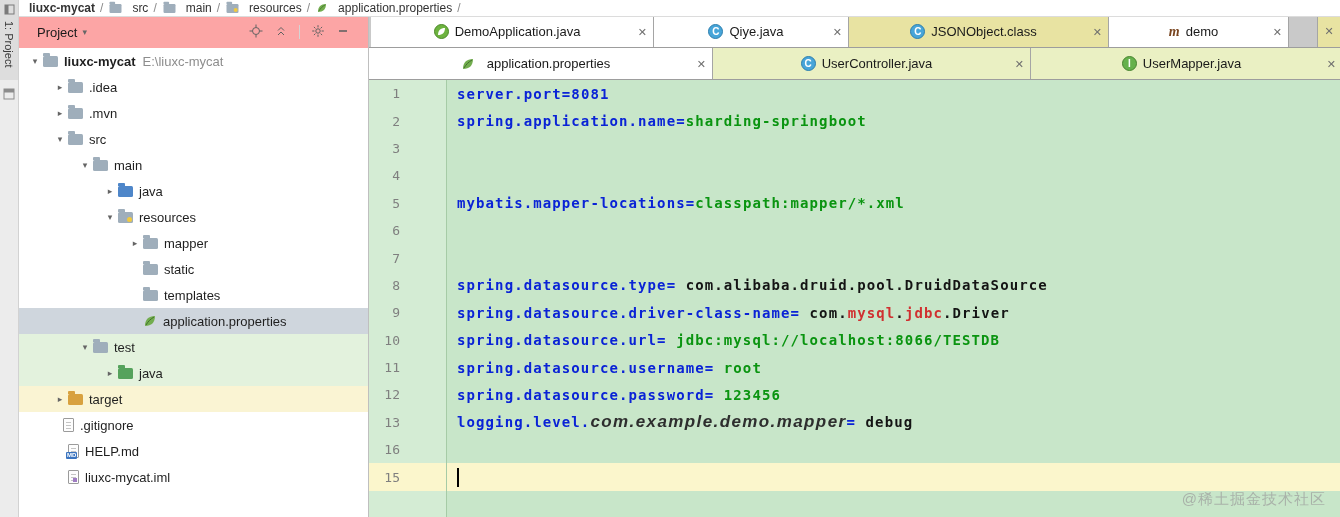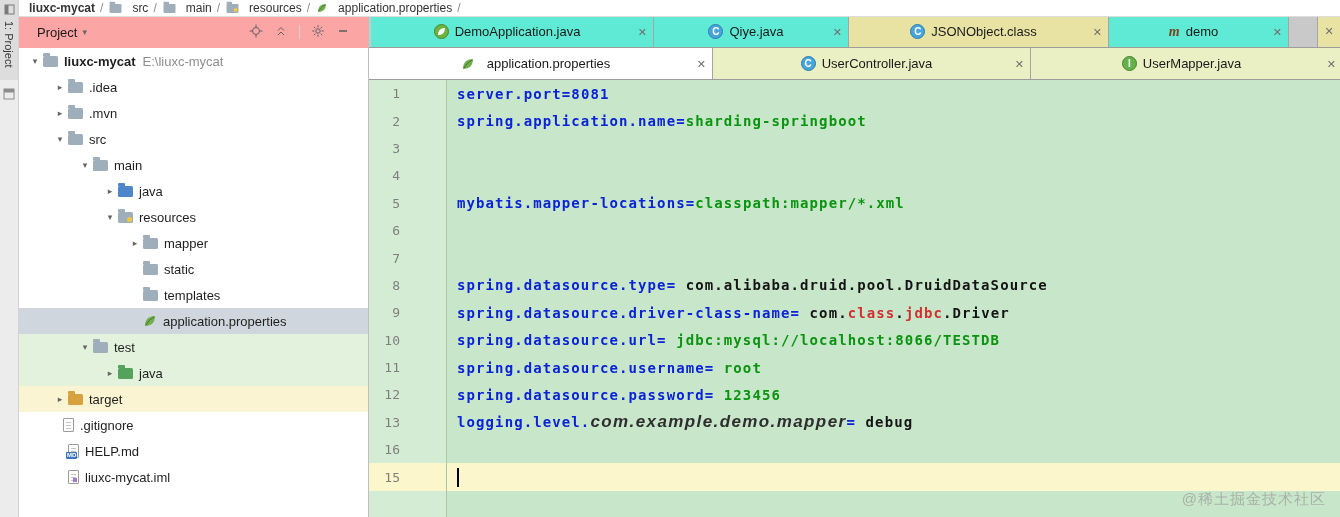--- a/index.html
+++ b/index.html
@@ -62,21 +62,21 @@
   .ci.iface{background:#66b14c;border:1px solid #47842f;}
   .ci.boot{background:#6db33f;border:1px solid #4c8a28;}
   .leafwrap{display:inline-flex;width:14px;height:14px;flex:none;}
   .mvn{font-style:italic;font-weight:bold;font-family:"Liberation Serif",serif;color:#79451f;font-size:14px;line-height:14px;}
 
   
   #editor-area{position:absolute;left:369px;top:16px;right:0;bottom:0;overflow:hidden;}
   .tabrow{height:32px;background:#c9c9c9;border-bottom:1px solid #9d9d9d;display:flex;align-items:stretch;box-sizing:border-box;}
   #tab-row1{padding-left:2px;}
   .tab{display:flex;align-items:center;justify-content:center;gap:6px;font-size:13px;color:#1a1a1a;
-       background:#5eead4;border-right:1px solid #a5a5a5;position:relative;flex:none;box-sizing:border-box;cursor:default;}
+       background:#ffffff;border-right:1px solid #a5a5a5;position:relative;flex:none;box-sizing:border-box;cursor:default;}
   .tab .tab-label{padding-right:10px;}
   .tab .x{position:absolute;right:6px;top:50%;transform:translateY(-50%);color:#6f6f6f;font-size:11px;line-height:11px;cursor:pointer;}
   .tab.warm{background:var(--warm-tab,#e8e3a2);}
   .tab.warm2{background:var(--warm-tab2,#eaf0c3);}
   .tab.active{background:#ffffff;}
   .tab-sliver{margin-left:auto;width:22px;flex:none;background:var(--warm-tab,#e8e3a2);border-left:1px solid #a5a5a5;
               display:flex;align-items:center;justify-content:center;color:#6f6f6f;font-size:11px;}
 
   #editor{position:absolute;top:64px;left:0;right:0;bottom:0;background:var(--ed-bg,#c8e6c9);
           font-family:"DejaVu Sans Mono",monospace;}
@@ -374,21 +374,21 @@
         <div class="cl">
           <span class="gut">7</span>
           <span class="code"></span>
         </div>
         <div class="cl">
           <span class="gut">8</span>
           <span class="code"><span class="k">spring.datasource.type</span><span class="k">= </span><span class="vk">com.alibaba.druid.pool.DruidDataSource</span></span>
         </div>
         <div class="cl">
           <span class="gut">9</span>
-          <span class="code"><span class="k">spring.datasource.driver-class-name</span><span class="k">= </span><span class="vk">com.</span><span class="vr">class</span><span class="vk">.</span><span class="vr">jdbc</span><span class="vk">.</span><span class="vk">Driver</span></span>
+          <span class="code"><span class="k">spring.datasource.driver-class-name</span><span class="k">= </span><span class="vk">com.</span><span class="vr">mysql</span><span class="vk">.</span><span class="vr">jdbc</span><span class="vk">.</span><span class="vk">Driver</span></span>
         </div>
         <div class="cl">
           <span class="gut">10</span>
           <span class="code"><span class="k">spring.datasource.url</span><span class="k">= </span><span class="vg">jdbc:mysql://localhost:8066/TESTDB</span></span>
         </div>
         <div class="cl">
           <span class="gut">11</span>
           <span class="code"><span class="k">spring.datasource.username</span><span class="k">= </span><span class="vg">root</span></span>
         </div>
         <div class="cl">

